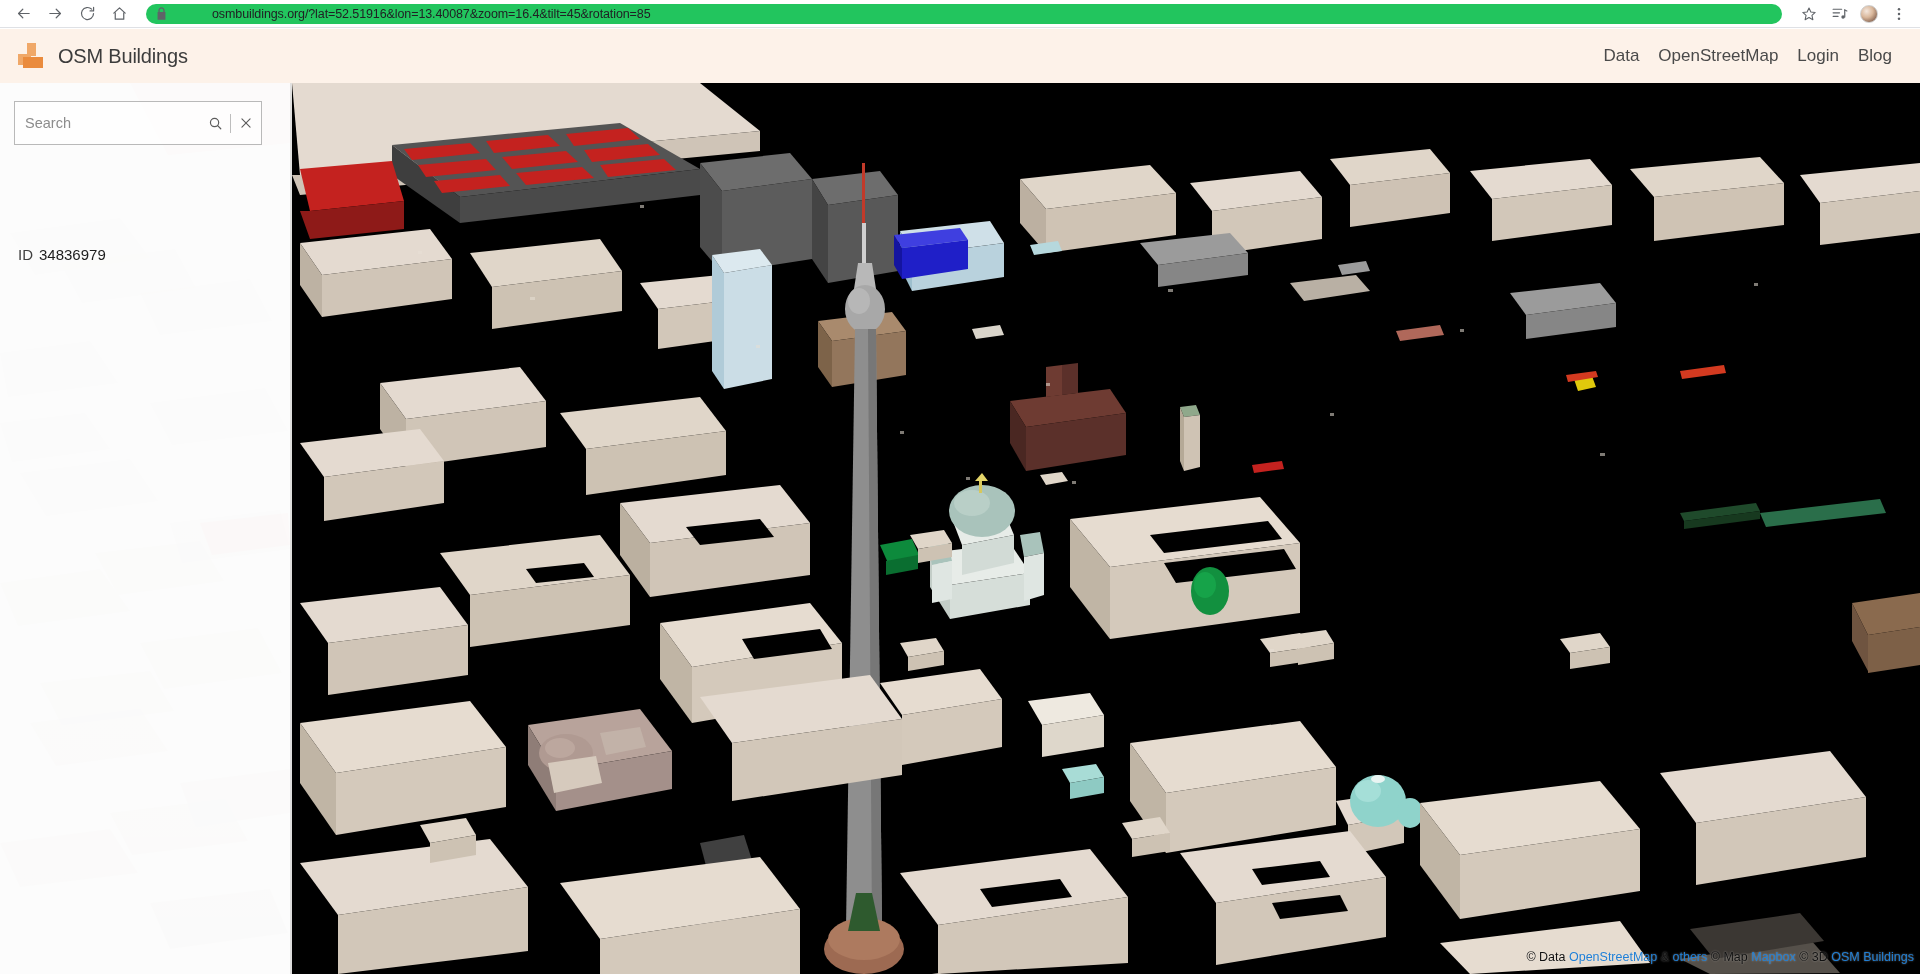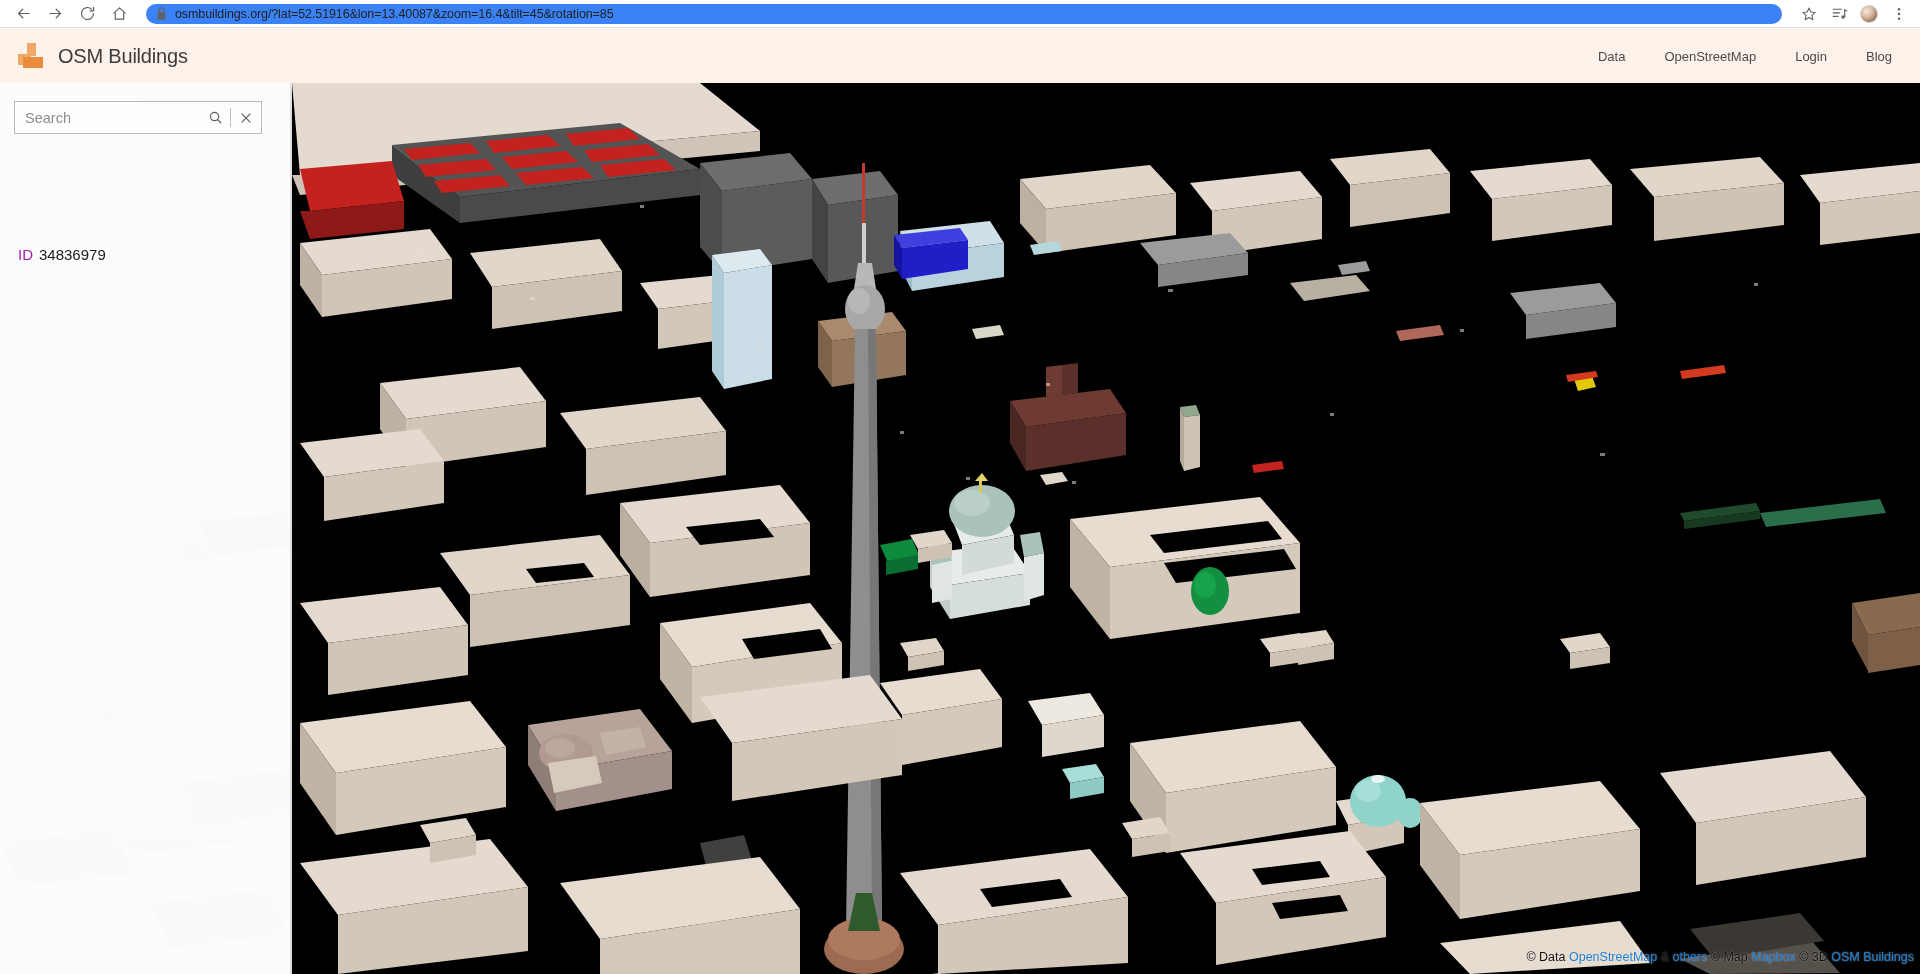--- a/index.html
+++ b/index.html
@@ -18,23 +18,24 @@
   .nav-btn{
     width:26px; height:26px; margin-left:6px;
     display:flex; align-items:center; justify-content:center;
     border-radius:50%; color:#5f6368; flex:0 0 auto;
   }
   .nav-btn:first-child{ margin-left:10px; }
   .nav-btn svg{ display:block; }
 
   #omnibox{
     flex:1 1 auto; height:20px; margin:0 10px 0 14px;
-    background:#3b82f6; border-radius:11px;
+    background:#22c55e; border-radius:11px;
     display:flex; align-items:center; padding:0 10px;
     min-width:0;
+    gap:37px;
   }
   #lock-icon{ flex:0 0 auto; margin-right:8px; display:flex; align-items:center;}
   #url-text{
     font-size:12.5px; color:#202124; white-space:nowrap; overflow:hidden;
     letter-spacing:-0.1px;
   }
   .chrome-right{ display:flex; align-items:center; flex:0 0 auto; padding-right:8px; }
   .chrome-icon{
     width:26px; height:26px; margin-left:4px;
     display:flex; align-items:center; justify-content:center; color:#5f6368;
@@ -54,59 +55,59 @@
   #brand{ display:flex; align-items:center; margin-left:18px; }
   #brand-logo{ width:30px; height:26px; position:relative; margin-right:10px; }
   #brand-logo i{ position:absolute; display:block; }
   .lg1{ left:0;   top:11px; width:13px; height:11px; background:#f0a868; }
   .lg2{ left:9px; top:0;    width:9px;  height:13px; background:#f0a868; }
   .lg3{ left:5px; top:14px; width:20px; height:11px; background:#ea8b3d; }
   #brand-name{ font-size:20px; color:#3c3c3c; letter-spacing:-0.2px; }
 
   #app-nav{ margin-left:auto; display:flex; align-items:center; padding-right:28px; }
   .nav-link{
-    font-size:13px; color:#4a4a4a; margin-left:39px; cursor:pointer;
+    font-size:17px; color:#4a4a4a; margin-left:19px; cursor:pointer;
     text-decoration:none;
   }
 
   
   #map-viewport{
     position:absolute; left:0; top:83px; width:1920px; height:891px;
     background:#000; overflow:hidden;
   }
   #map-canvas{ position:absolute; inset:0; }
 
   
   #sidebar{
     position:absolute; left:0; top:83px; width:290px; height:891px;
     background:rgba(255,255,255,0.90);
     z-index:30;
   }
   #search-row{
-    position:absolute; left:14px; top:18px; width:248px; height:33px;
+    position:absolute; left:14px; top:18px; width:248px; height:44px;
     border:1px solid #b9b9b9; background:rgba(255,255,255,0.55);
     display:flex; align-items:center;
   }
   #search-input{
     flex:1 1 auto; border:0; outline:0; background:transparent;
     font-family:"Liberation Sans", sans-serif; font-size:14.5px;
     color:#444; padding-left:10px; min-width:0;
   }
   #search-input::placeholder{ color:#8c8c8c; }
   .search-btn{
     width:30px; height:31px; display:flex; align-items:center; justify-content:center;
     color:#5b5b5b; cursor:pointer; flex:0 0 auto;
   }
   #search-divider{ width:1px; height:19px; background:#bdbdbd; flex:0 0 auto; }
 
   #id-row{
     position:absolute; left:18px; top:163px;
     font-size:15px; color:#2b2b2b; white-space:nowrap;
   }
-  #id-label{ color:#a21caf; margin-right:6px; }
+  #id-label{ color:#404040; margin-right:6px; }
   #id-value{ color:#1d1d1d; }
 
   
   #attribution{
     position:absolute; right:6px; bottom:10px; z-index:35;
     font-size:12.5px; color:#111; white-space:nowrap;
     text-shadow:0 0 2px rgba(255,255,255,0.45);
   }
   #attribution a{ color:#1f7fd6; text-decoration:none; cursor:pointer; }
   #attribution span.sep{ color:#111; }

